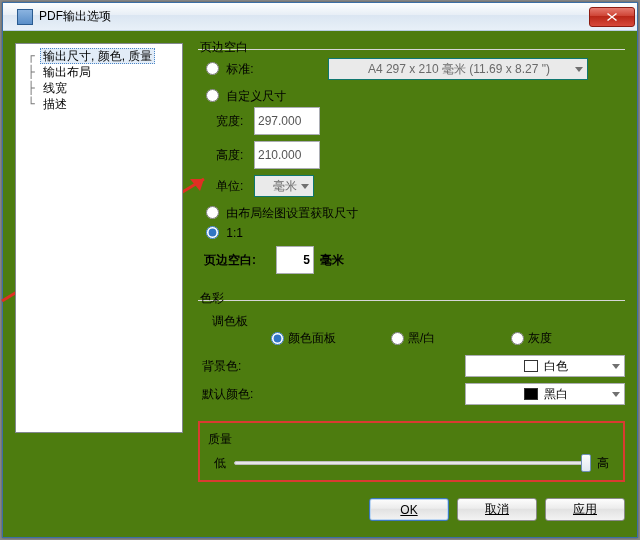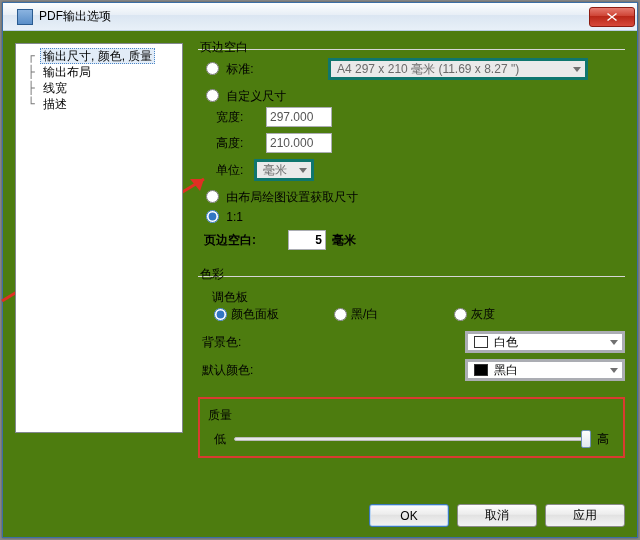--- a/index.html
+++ b/index.html
@@ -29,43 +29,43 @@
   .label { width:80px; padding-left:4px; }
   .sublabel { width:56px; padding-left:18px; }
 
   fieldset.group { border:none; margin:0 0 10px 0; padding:0; }
   fieldset.group > legend { padding:0 2px; margin-left:0; color:#000; }
   fieldset.group > .g-body { border-top:1px solid #d6d6d6; margin-top:-7px; padding-top:8px; }
 
   input[type=radio] { margin:0 4px 0 6px; vertical-align:-2px; accent-color:#3276c3; }
   .radio-row { padding:2px 0 2px 2px; }
 
-  .textbox { height:20px; border:1px solid #abadb3; background:#fff; padding:0 3px; font:inherit;margin-left:12px; }
-  .combobox { height:22px; border:3px solid #0f766e; background:#eaeaea; display:flex; align-items:center; padding:0 4px 0 6px; color:#6a6a6a; position:relative; }
+  .textbox { height:28px; border:1px solid #abadb3; background:#fff; padding:0 3px; font:inherit; }
+  .combobox { height:22px; border:1px solid #0f766e; background:#eaeaea; display:flex; align-items:center; padding:0 4px 0 6px; color:#6a6a6a; position:relative;justify-content:center; }
   .combobox.small { width:60px; }
   .combobox.paper { width:260px; }
   .combobox .arrow { position:absolute; right:4px; top:50%; margin-top:-2px; border-left:4px solid transparent; border-right:4px solid transparent; border-top:5px solid #707070; }
   .combobox.enabled { background:#fff; color:#000; border-color:#abadb3; }
   .combobox .sw { width:14px; height:12px; margin-right:6px; border:1px solid #333; display:inline-block; }
 
-  .three-radio { display:flex; align-items:center; gap:0; }
+  .three-radio { display:flex; align-items:center; gap:0;justify-content:flex-end; }
   .three-radio .cell { width:120px; display:flex; align-items:center; }
 
   .quality { border:2px solid #d93b31; padding:8px; margin-top:6px; }
   .quality .legend { padding:0 0 6px 0; }
   .slider-wrap { display:flex; align-items:center; }
   .slider-wrap .end { width:24px; text-align:center; }
   .slider { flex:1; display:flex; align-items:center; height:18px; position:relative; }
   .track { flex:1; height:4px; background:#e7e7e7; border:1px solid #bcbcbc; border-radius:2px; margin:0 2px; }
   .thumb { width:10px; height:18px; background:linear-gradient(#fdfdfd,#e1e8f0); border:1px solid #6f91b7; border-radius:2px; position:absolute; right:0; top:0; }
 
   .palette-legend { padding-left:14px; margin-top:4px; color:#000; }
 
   
-  .button-bar { position:absolute; right:12px; bottom:10px; display:flex; gap:8px; }
+  .button-bar { position:absolute; right:12px; bottom:16px; display:flex; gap:8px;text-decoration:underline; }
   .btn { width:80px; height:23px; background:linear-gradient(#fdfdfd,#ececec 45%,#e1e1e1 46%,#f3f3f3); border:1px solid #8a8a8a; border-radius:3px; display:flex; align-items:center; justify-content:center; cursor:default; }
   .btn.ok { border-color:#3d79be; box-shadow:0 0 0 1px #bcd6f2 inset; }
 
   
   .arrow-anno { position:absolute; left:-3px; top:142px; width:220px; height:130px; pointer-events:none; }
 </style>
 </head>
 <body>
 
 <div class="window">

